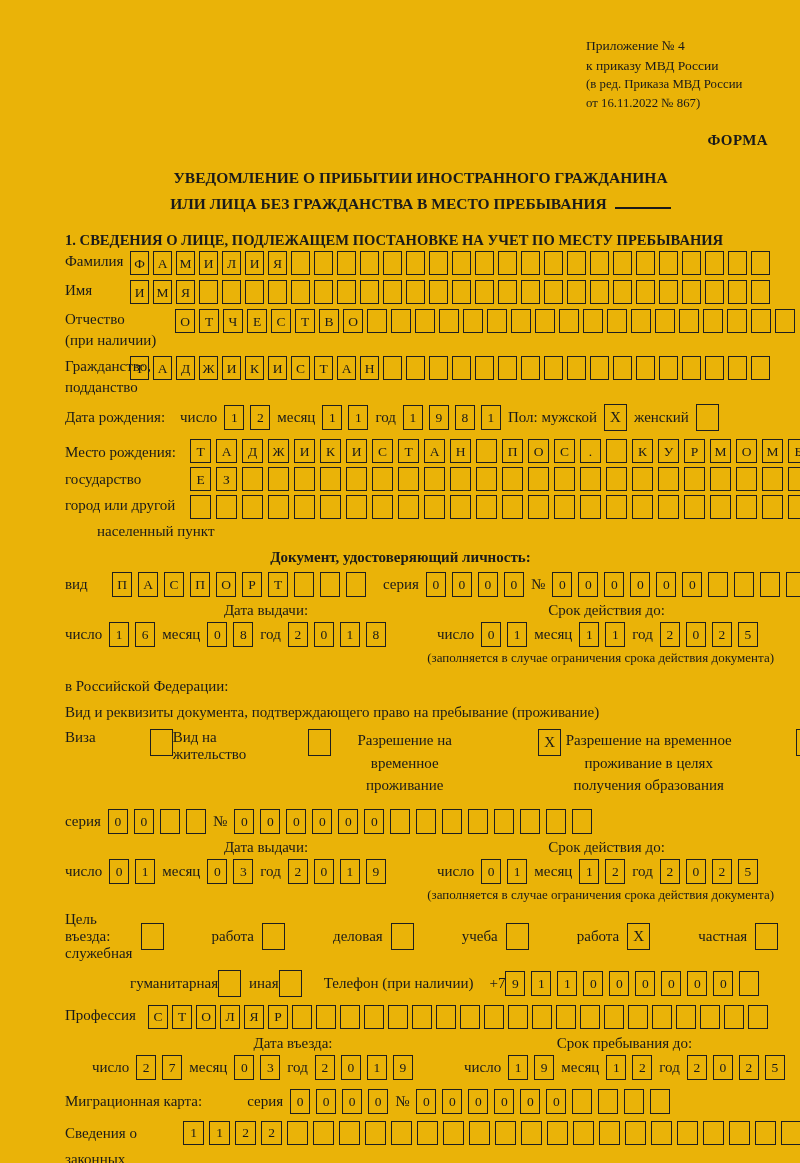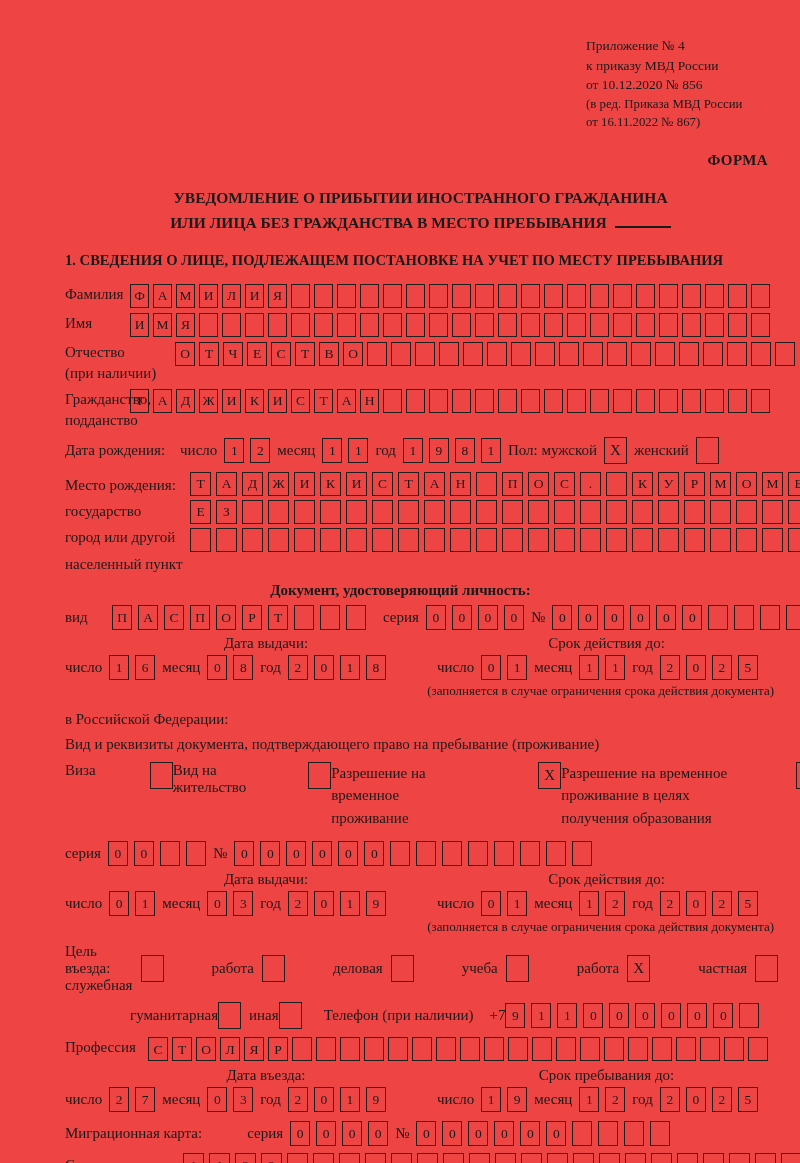--- a/index.html
+++ b/index.html
@@ -1,29 +1,29 @@
 <!DOCTYPE html>
 <html><head>
 <meta charset="utf-8">
 <style>
   * { box-sizing: border-box; margin: 0; padding: 0; }
   html, body { background: #ffffff; }
   .page {
-    width: 800px; height: 1163px; background: #ef4444; color: #1a1a1a;
+    width: 800px; height: 1163px; background: #eab308; color: #1a1a1a;
     font-family: "Liberation Serif", "DejaVu Serif", serif;
     font-size: 15px; padding: 36px 24px 0 65px; position: relative; overflow: hidden;
   }
   
   .appendix { margin-left: auto; width: 190px; line-height: 1.45; font-size: 13.5px; }
   .appendix .note { font-size: 12.8px; }
   .appendix .note:first-of-type { margin-top: 3px; }
   .forma { text-align: right; font-weight: bold; font-size: 15px; letter-spacing: .4px; margin: 20px 8px 16px 0; }
   .title { text-align: center; font-weight: bold; font-size: 15.5px; line-height: 1.65; margin-bottom: 16px; }
   .blank-line { display: inline-block; width: 56px; border-bottom: 2.2px solid #1a1a1a; height: .85em; margin-left: 8px; }
-  .sec-heading { font-weight: bold; font-size: 14.6px; margin-bottom: 15px; white-space: nowrap; }
+  .sec-heading { font-weight: bold; font-size: 14.6px; margin-bottom: 2px; white-space: nowrap; }
 
   
   .row { display: flex; align-items: flex-start; margin-bottom: 5px; }
   .lbl { flex: none; line-height: 1.4; }
   .w65 { width: 65px; } .w110 { width: 110px; } .w85 { width: 85px; } .w40 { width: 40px; } .w83 { width: 83px; } .w75 { width: 75px; }
   .stack { display: flex; flex-direction: column; gap: 4px; }
 
   
   .grid { display: flex; gap: 4px; flex: none; }
   .cell {
@@ -52,37 +52,36 @@
   .dcol-l .date-head { padding-left: 30px; }
   .date-line { display: flex; align-items: center; gap: 7px; }
   .date-note { text-align: right; font-size: 13px; margin: 3px 2px 8px 0; white-space: nowrap; }
 
   .docsec-head { text-align: center; font-weight: bold; margin: 2px 40px 6px 0; }
   .plain-par { line-height: 1.7; margin-bottom: 2px; }
 
   
   .permits { display: flex; align-items: flex-start; margin: 4px 0 12px 0; }
   .permit-item { display: flex; align-items: flex-start; gap: 48px; }
-  .permit-text { line-height: 1.5; }
+  .permit-text { text-align: center; line-height: 1.5; }
 
   .purpose-row { display: flex; align-items: center; justify-content: space-between; margin-bottom: 8px; gap: 48px; }
   .purpose-row2 { display: flex; align-items: center; gap: 0; margin-bottom: 8px; padding-left: 65px; }
   .opt { display: flex; align-items: center; gap: 8px; }
 
   .reps { display: flex; align-items: flex-start; margin-top: 4px; }
 </style>
 </head>
 <body>
 
 <div class="page">
 
   <div class="appendix">
     <div>Приложение № 4</div>
     <div>к приказу МВД России</div>
-    <div>от 10.12.2020 № 856</div>
     <div class="note">(в ред. Приказа МВД России</div>
     <div class="note">от 16.11.2022 № 867)</div>
   </div>
 
   <div class="forma">ФОРМА</div>
 
   <div class="title">
     <div>УВЕДОМЛЕНИЕ О ПРИБЫТИИ ИНОСТРАННОГО ГРАЖДАНИНА</div>
     <div>
       <span>ИЛИ ЛИЦА БЕЗ ГРАЖДАНСТВА В МЕСТО ПРЕБЫВАНИЯ</span><span class="blank-line"></span>
@@ -254,21 +253,21 @@
     <span class="cbox">X</span>
     <span>женский</span>
     <span class="cbox"></span>
   </div>
 
   <div class="row">
     <div class="lbl w85" style="width:85px; line-height:1.75;">
       <div style="white-space:nowrap;">Место рождения:</div>
       <div>государство</div>
       <div style="white-space:nowrap;">город или другой</div>
-      <div style="white-space:nowrap;">населенный пункт</div>
+      <div style="white-space:nowrap;margin-left:32px;">населенный пункт</div>
     </div>
     <div class="stack" style="padding-left:40px;">
       <div class="grid c24">
           <span class="cell">Т</span>
           <span class="cell">А</span>
           <span class="cell">Д</span>
           <span class="cell">Ж</span>
           <span class="cell">И</span>
           <span class="cell">К</span>
           <span class="cell">И</span>
@@ -607,21 +606,21 @@
         <span class="cell"></span>
         <span class="cell"></span>
         <span class="cell"></span>
         <span class="cell"></span>
         <span class="cell"></span>
         <span class="cell"></span>
         <span class="cell"></span>
       </div>
   </div>
 
-  <div class="dates-row" style="margin-top:6px;">
+  <div class="dates-row" style="margin-top:6px;margin-left:27px;">
     <div class="dcol-l">
       <div class="date-head">Дата въезда:</div>
       <div class="date-line">
         <span>число</span>
         <div class="grid dg">
             <span class="cell">2</span>
             <span class="cell">7</span>
           </div>
         <span>месяц</span>
         <div class="grid dg">

